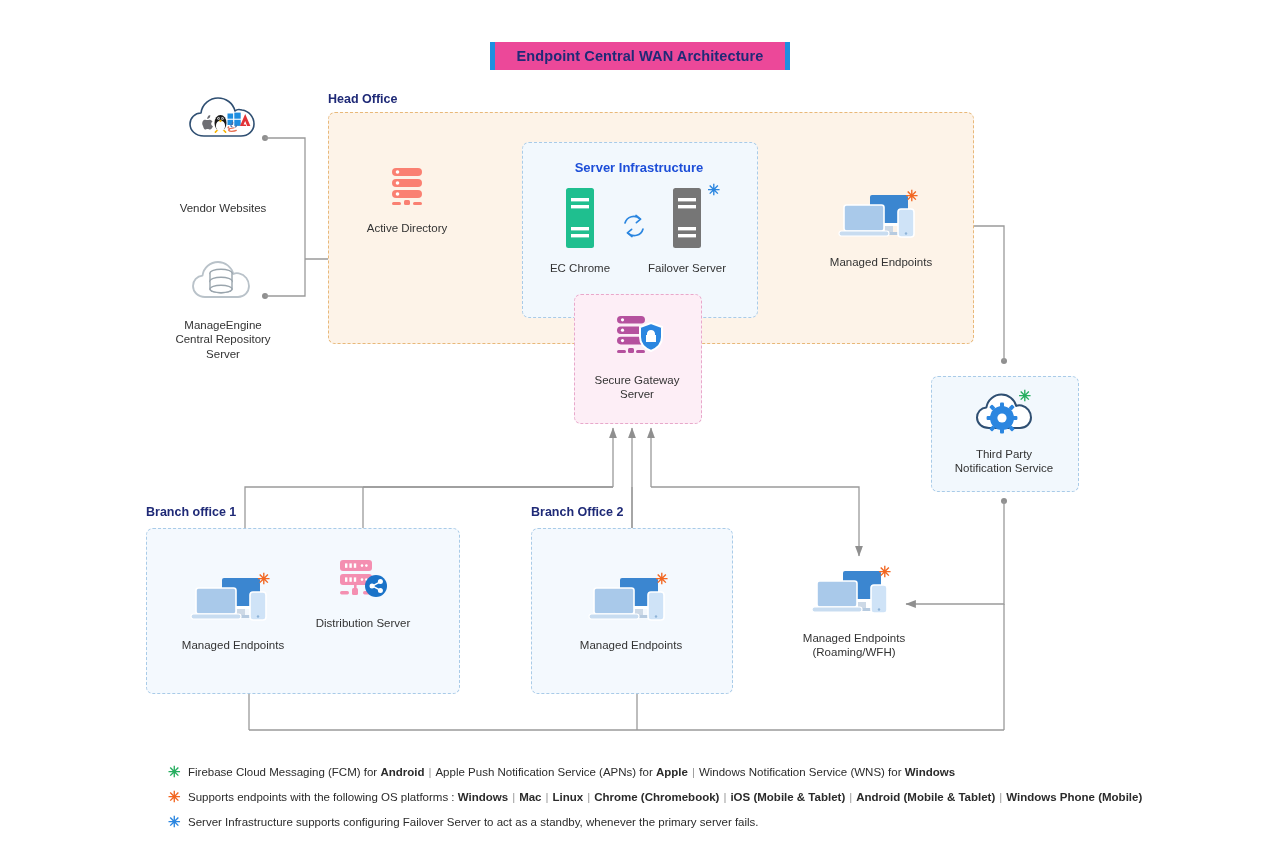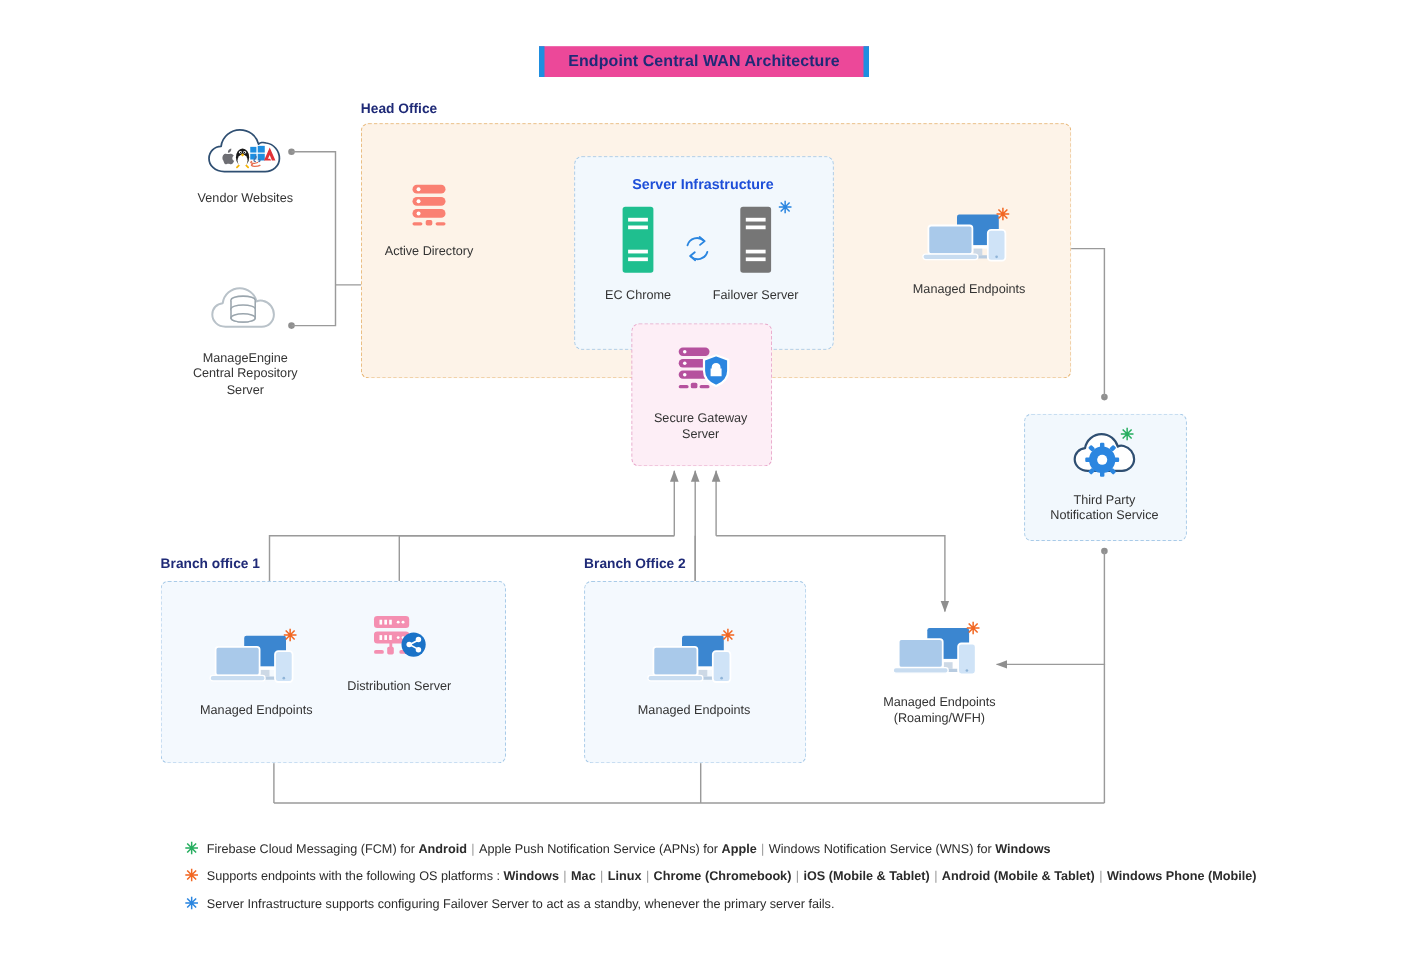--- a/index.html
+++ b/index.html
@@ -138,21 +138,21 @@
 
   <div class="abs zone" id="secure-gw-zone"></div>
   <div class="abs zone" id="third-party-zone"></div>
 
   <div class="abs zone" id="branch1-zone"></div>
   <div class="abs zone-label" id="branch1-label">Branch office 1</div>
 
   <div class="abs zone" id="branch2-zone"></div>
   <div class="abs zone-label" id="branch2-label">Branch Office 2</div>
 
-  <div class="abs node" style="left:163px;top:112px;width:120px;">
+  <div class="abs node" style="left:163px;top:92px;width:120px;gap:48px;">
     <div class="icon-wrap">
       <svg width="74" height="50" viewBox="0 0 74 50">
         <path d="M18,44 C9,44 4,38 4,32 C4,26 9,21 15,21 C16,12 24,6 32,6 C40,6 47,11 49,19 C50,18 53,17 56,18 C63,19 68,25 68,32 C68,39 62,44 55,44 Z" fill="#ffffff" stroke="#2f4f72" stroke-width="1.6" stroke-linejoin="round"></path>
 
         <path d="M17,34 c-1.6,-2.4 -0.6,-5.8 1.8,-6.3 c1,-0.2 1.9,0.4 2.5,0.4 c0.6,0 1.6,-0.6 2.6,-0.4 c1.3,0.2 2.2,0.9 2.6,1.9 c-1.9,1.2 -1.6,3.9 0.4,4.6 c-0.6,1.6 -1.7,3.2 -2.9,3.2 c-0.9,0 -1.3,-0.5 -2.4,-0.5 c-1.1,0 -1.6,0.5 -2.4,0.5 c-1,0 -1.6,-1.3 -2.2,-3.4 z" fill="#6e6e73"></path>
         <path d="M23.6,25.8 c0.8,-1 0.7,-2.3 0.6,-2.7 c-0.8,0.1 -1.8,0.6 -2.3,1.3 c-0.5,0.6 -0.8,1.6 -0.7,2.5 c0.9,0.1 1.7,-0.4 2.4,-1.1 z" fill="#6e6e73"></path>
 
         <ellipse cx="34.5" cy="31" rx="6" ry="8" fill="#1a1a1a"></ellipse>
         <ellipse cx="34.5" cy="34" rx="4.6" ry="5.6" fill="#ffffff"></ellipse>
         <circle cx="32.6" cy="26.5" r="1.3" fill="#ffffff"></circle>
@@ -194,21 +194,21 @@
           <ellipse cx="33" cy="26" rx="11" ry="3.8"></ellipse>
           <path d="M22,26 v8 a11,3.8 0 0 0 22,0 v-8"></path>
           <ellipse cx="33" cy="34" rx="11" ry="3.8"></ellipse>
         </g>
       </svg>
     </div>
     <div class="caption">ManageEngine
 Central Repository Server</div>
   </div>
 
-  <div class="abs node" style="left:340px;top:162px;width:100px;justify-content:space-between;">
+  <div class="abs node" style="left:357px;top:162px;width:100px;justify-content:space-between;">
     <div class="icon-wrap">
       <svg width="48" height="48" viewBox="0 0 48 48">
         <g fill="#fa8072">
           <rect x="9" y="6" width="30" height="8" rx="4"></rect>
           <rect x="9" y="17" width="30" height="8" rx="4"></rect>
           <rect x="9" y="28" width="30" height="8" rx="4"></rect>
           <circle cx="14.5" cy="10" r="1.8" fill="#ffffff"></circle>
           <circle cx="14.5" cy="21" r="1.8" fill="#ffffff"></circle>
           <circle cx="14.5" cy="32" r="1.8" fill="#ffffff"></circle>
           <rect x="9" y="40" width="9" height="3" rx="1.5"></rect>

